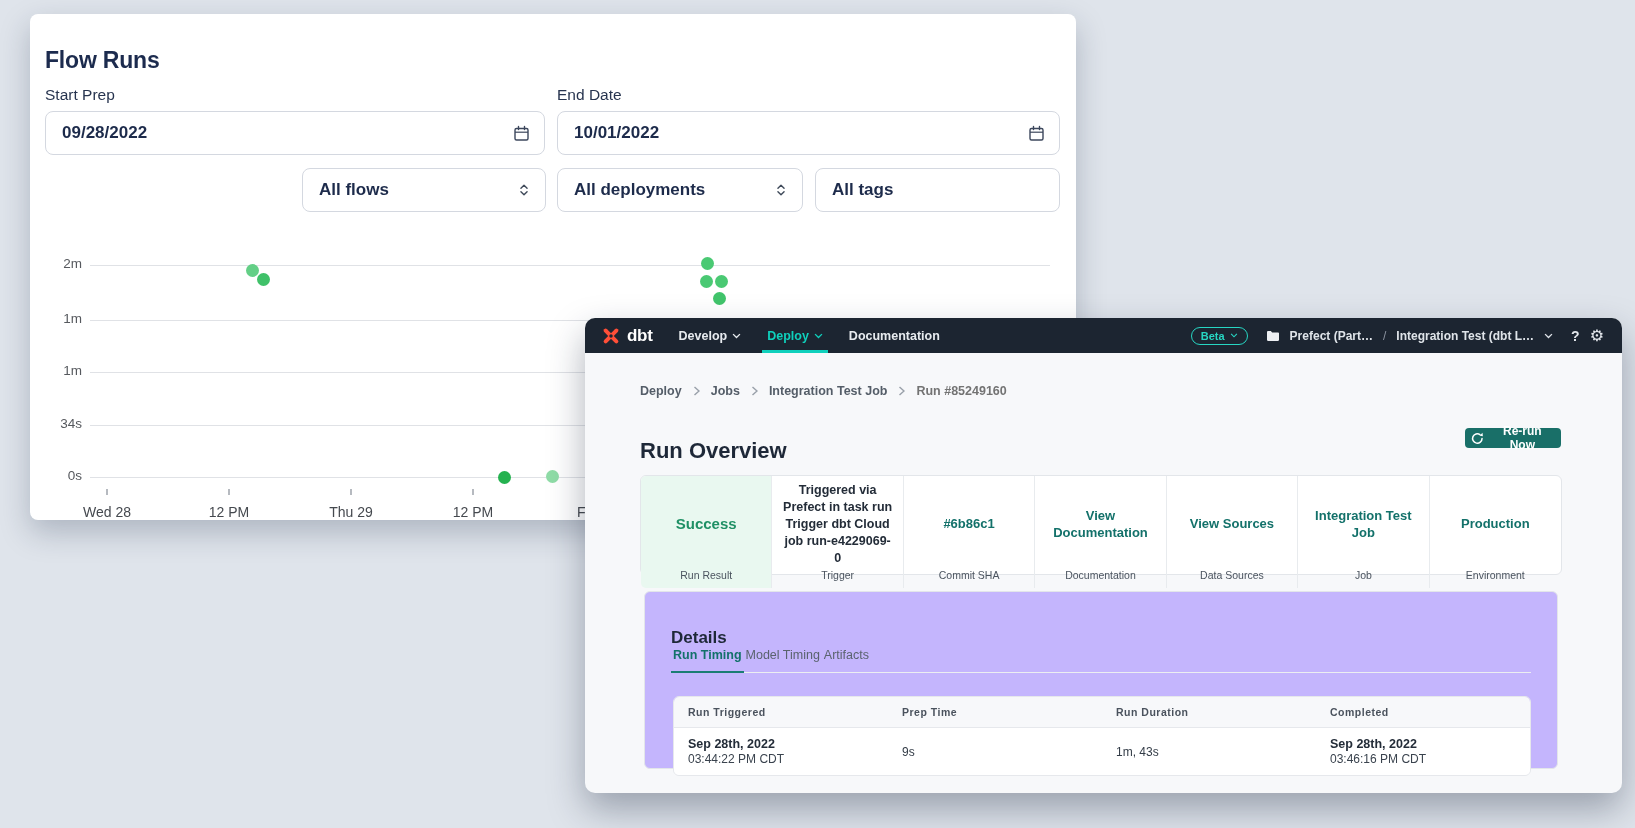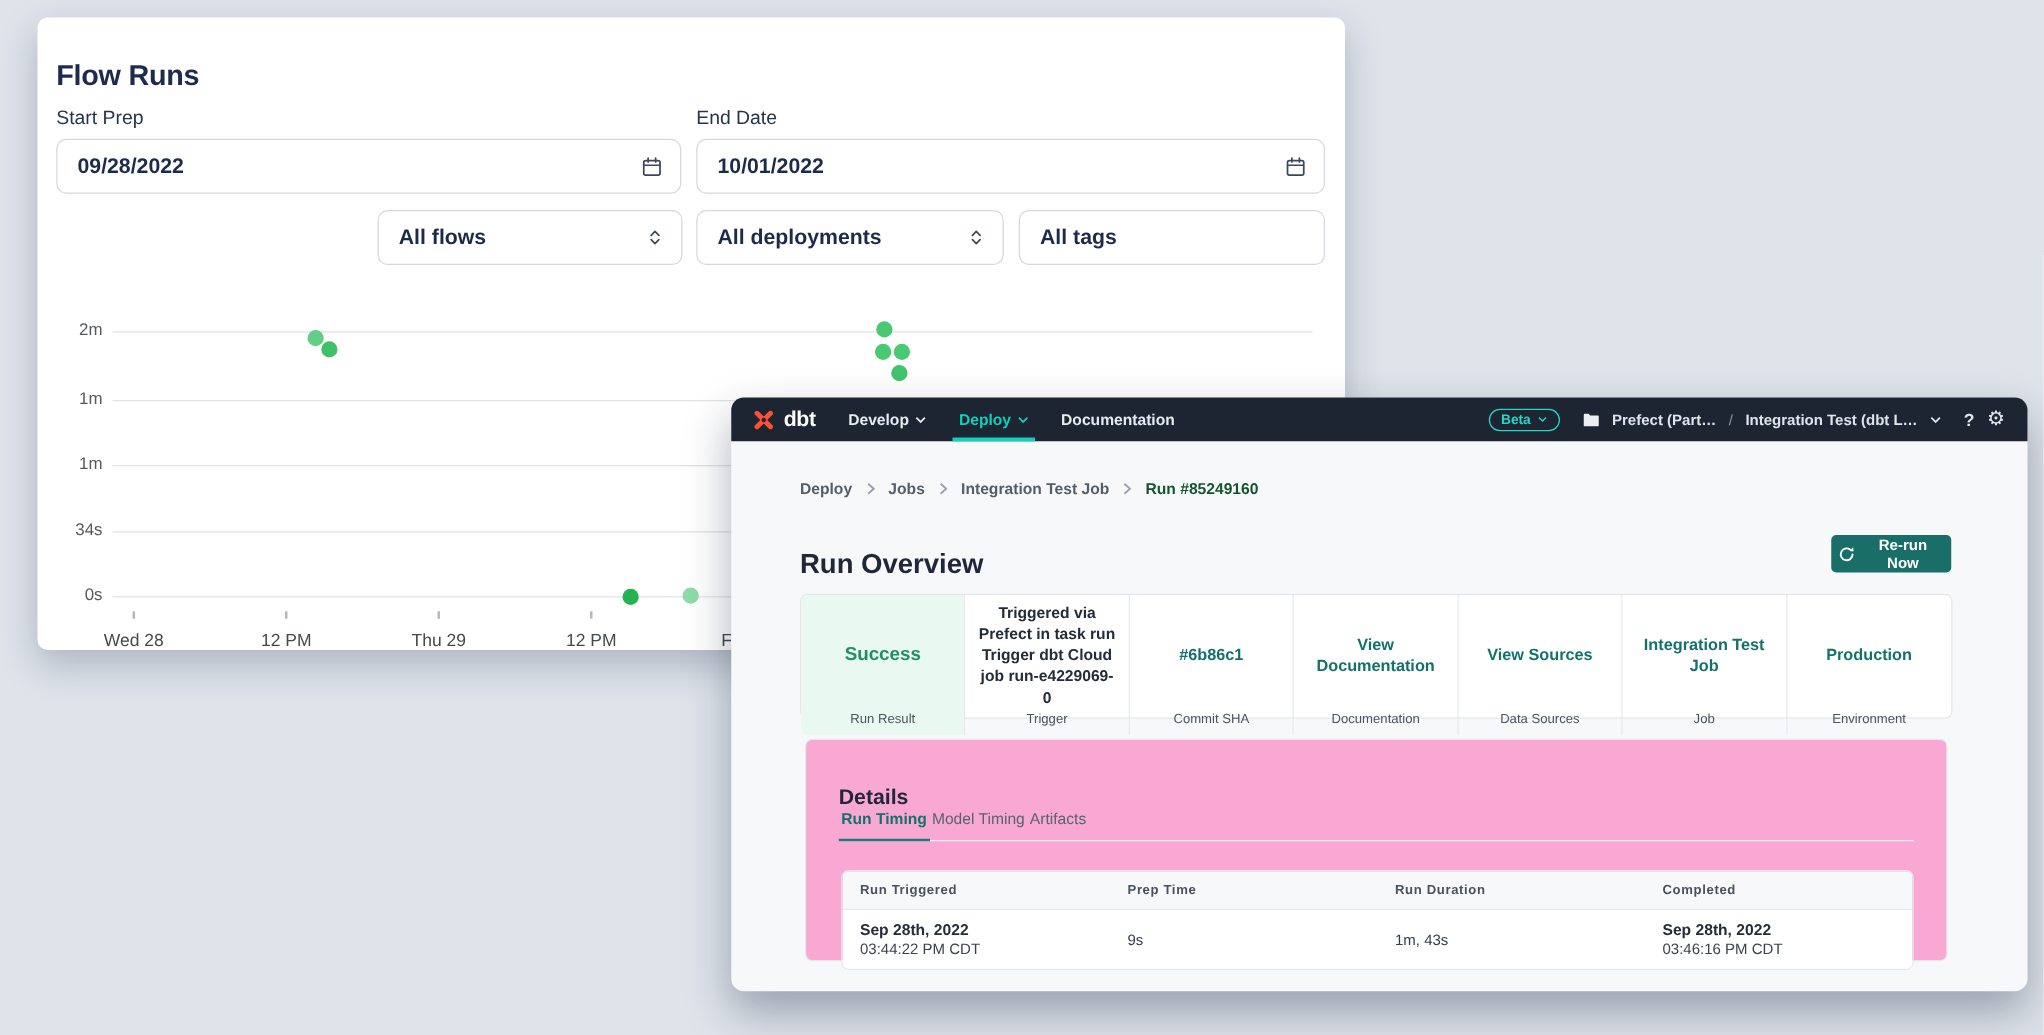--- a/index.html
+++ b/index.html
@@ -41,39 +41,39 @@
   .beta{border:1px solid #27d6c3;color:#27d6c3;font-size:11px;font-weight:600;border-radius:10px;
       padding:2px 9px;display:flex;gap:5px;align-items:center;background:none;cursor:pointer;}
   .acct{color:#dfe4e9;font-size:12px;font-weight:600;white-space:nowrap;}
   .slash{color:#8b93a0;font-size:12px;}
   .help{color:#e3e7ec;font-weight:700;font-size:14px;margin-left:8px;cursor:pointer;}
   .gear{color:#e3e7ec;font-size:16px;line-height:1;cursor:pointer;}
 
   .crumbs{left:55px;top:66px;display:flex;align-items:center;gap:11px;font-size:12.5px;
       color:#545d68;font-weight:600;}
   .crumb{cursor:pointer;}
-  .crumb-last{color:#14532d;font-weight:700;}
+  .crumb-last{color:#737373;font-weight:700;}
   .dw-title{left:55px;top:102px;font-size:22px;font-weight:700;color:#1e2838;}
-  .rerun{left:880px;top:110px;width:96px;height:30px;background:#196f68;border:none;border-radius:4px;
+  .rerun{left:880px;top:110px;width:96px;height:20px;background:#196f68;border:none;border-radius:4px;
       color:#fff;font-size:12px;font-weight:600;display:flex;align-items:center;justify-content:center;
       gap:6px;cursor:pointer;}
 
   .cards{left:55px;top:157px;width:922px;height:100px;background:#fff;border:1px solid #e3e6ea;
       border-radius:6px;display:grid;grid-template-columns:repeat(7,1fr);box-sizing:border-box;}
   .card{border-right:1px solid #e8ebee;position:relative;display:flex;align-items:center;
       justify-content:center;padding:6px 9px 22px;text-align:center;}
   .card:last-child{border-right:none;}
   .card.success{background:#e9f8f0;border-radius:5px 0 0 5px;}
   .card-val{font-size:13px;font-weight:700;color:#13716a;line-height:1.35;}
   .card.success .card-val{color:#1f9065;font-size:15px;}
   .card.dark .card-val{color:#232c38;font-size:12.5px;}
   .card-val.link{cursor:pointer;}
   .card-label{position:absolute;bottom:7px;left:0;right:0;text-align:center;font-size:10.5px;color:#4b545f;}
 
-  .details{left:59px;top:273px;width:914px;height:178px;background:#f9a8d4;border:1px solid #e3e6ea;
+  .details{left:59px;top:273px;width:914px;height:178px;background:#c4b5fd;border:1px solid #e3e6ea;
       border-radius:6px;box-sizing:border-box;}
   .details-title{left:26px;top:19px;font-size:17px;font-weight:700;color:#1e2838;}
   .tabs{position:absolute;left:26px;top:56px;right:26px;display:flex;border-bottom:1px solid #eceef1;}
   .tab{font-size:12.5px;color:#5a636e;padding:0 2px 9px;background:none;border:none;border-bottom:2px solid transparent;
       margin-bottom:-1px;cursor:pointer;font-family:inherit;}
   .tab.active{color:#13716a;font-weight:700;border-bottom-color:#1a7d74;}
 
   .table{position:absolute;left:28px;top:104px;width:858px;border:1px solid #e6e8ec;border-radius:6px;
       overflow:hidden;box-sizing:border-box;}
   .thead{display:grid;grid-template-columns:repeat(4,1fr);background:#f7f8fa;border-bottom:1px solid #e6e8ec;

